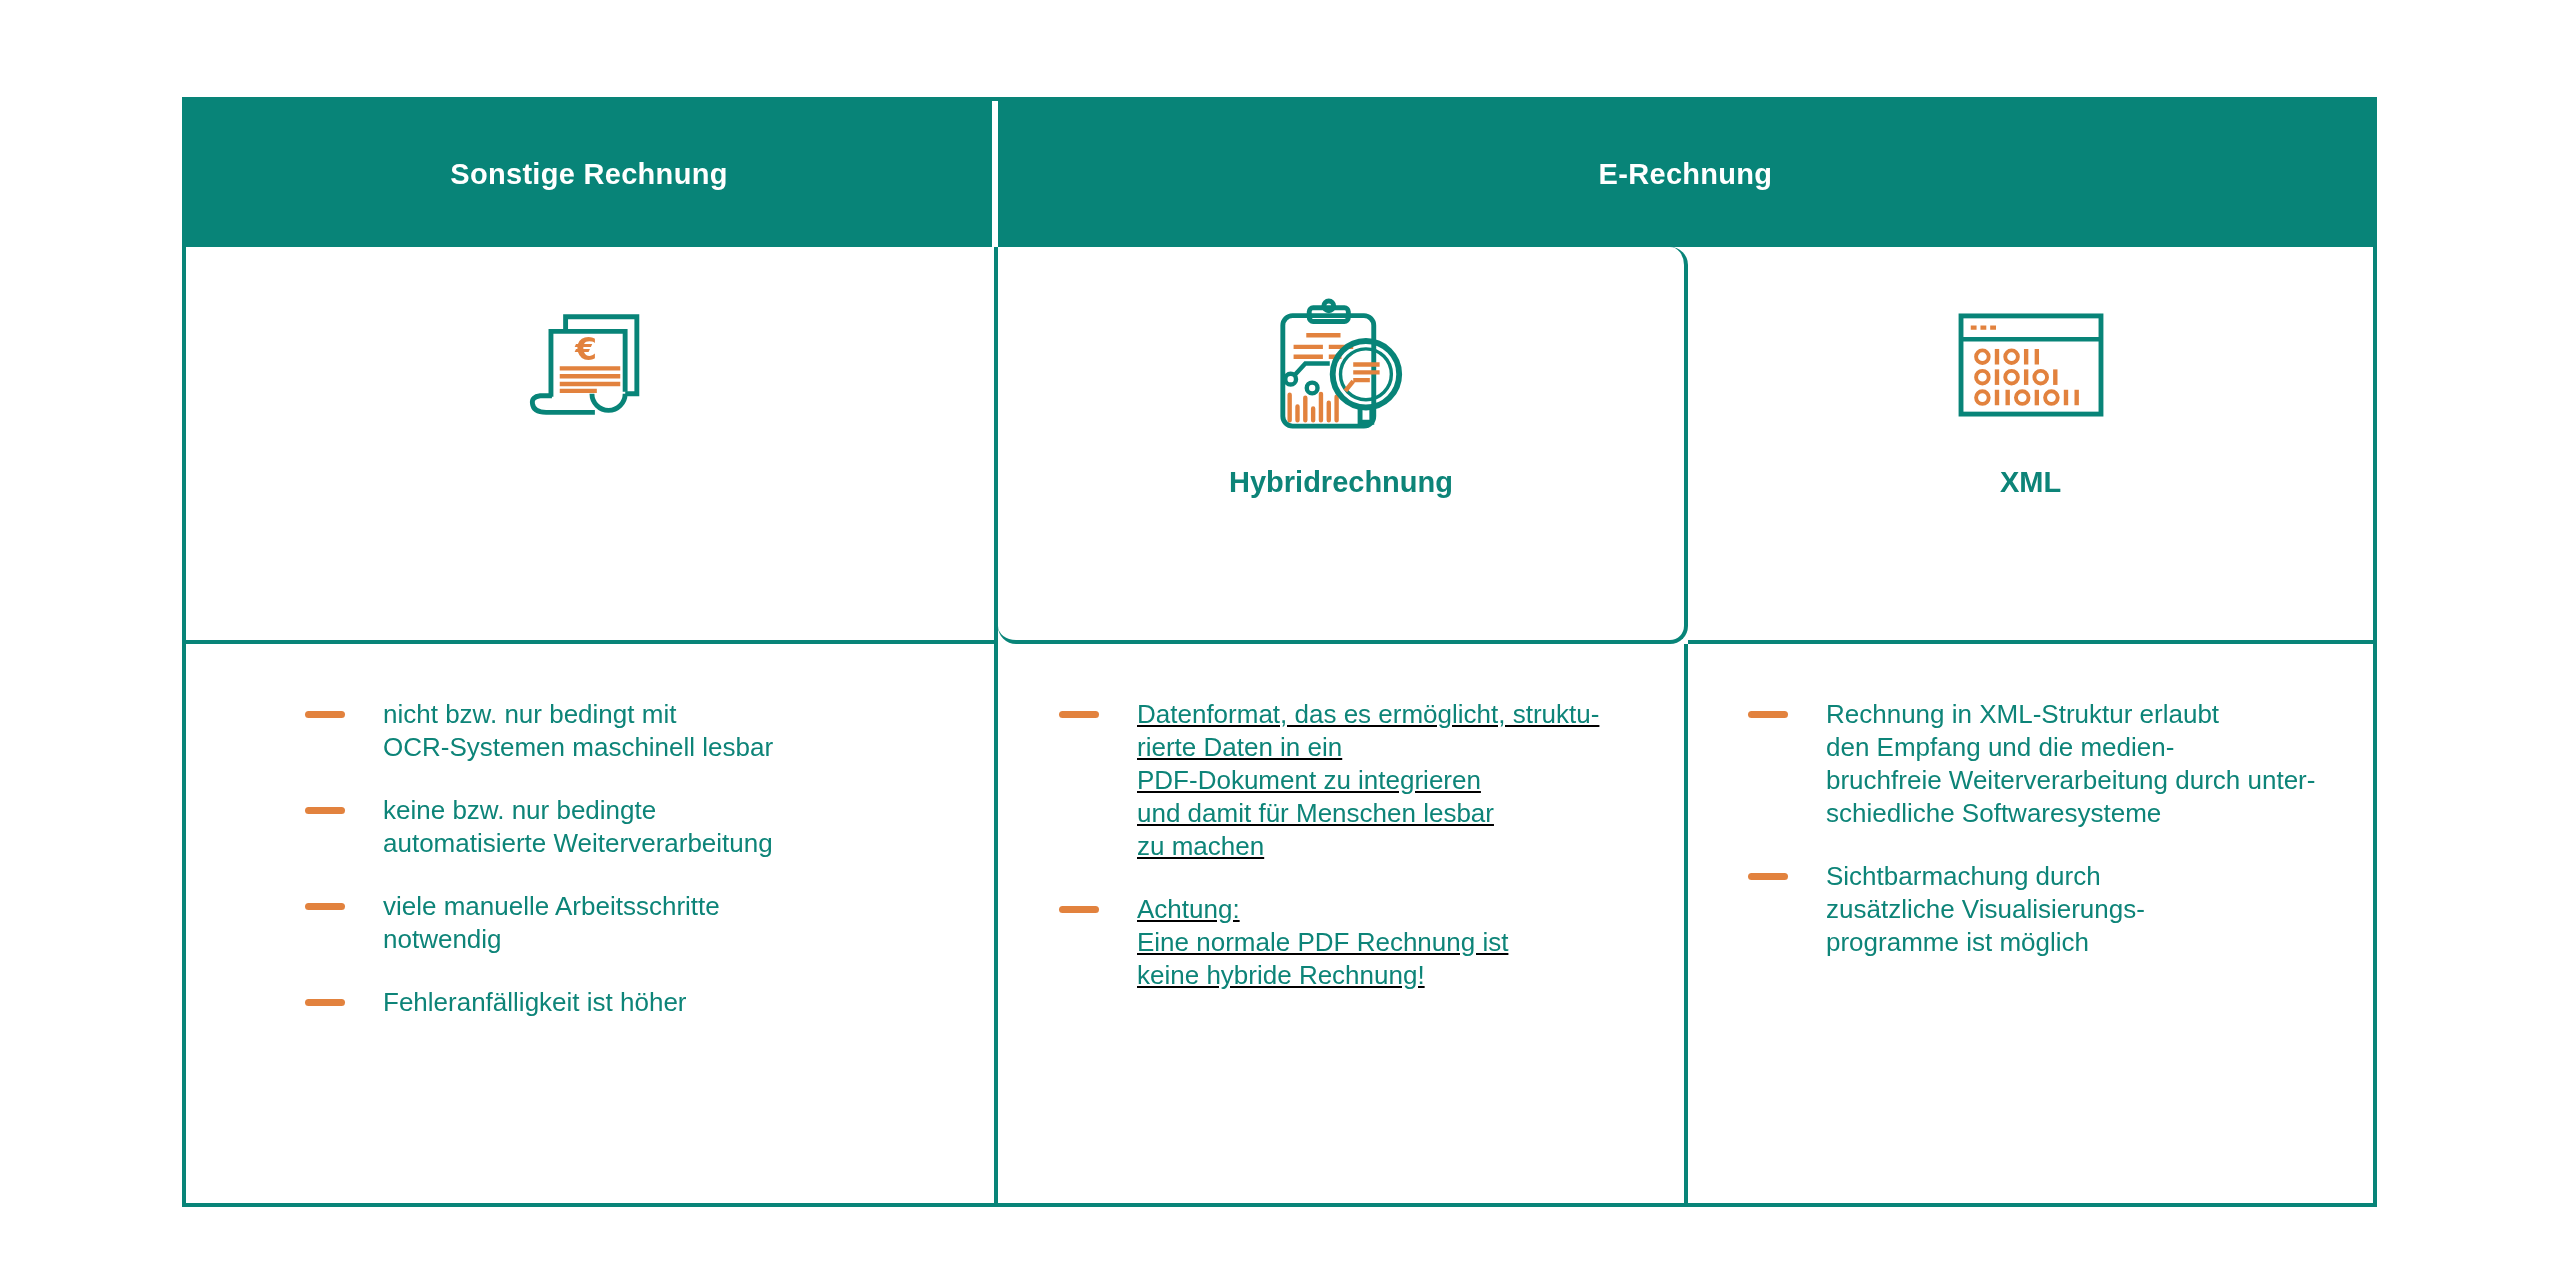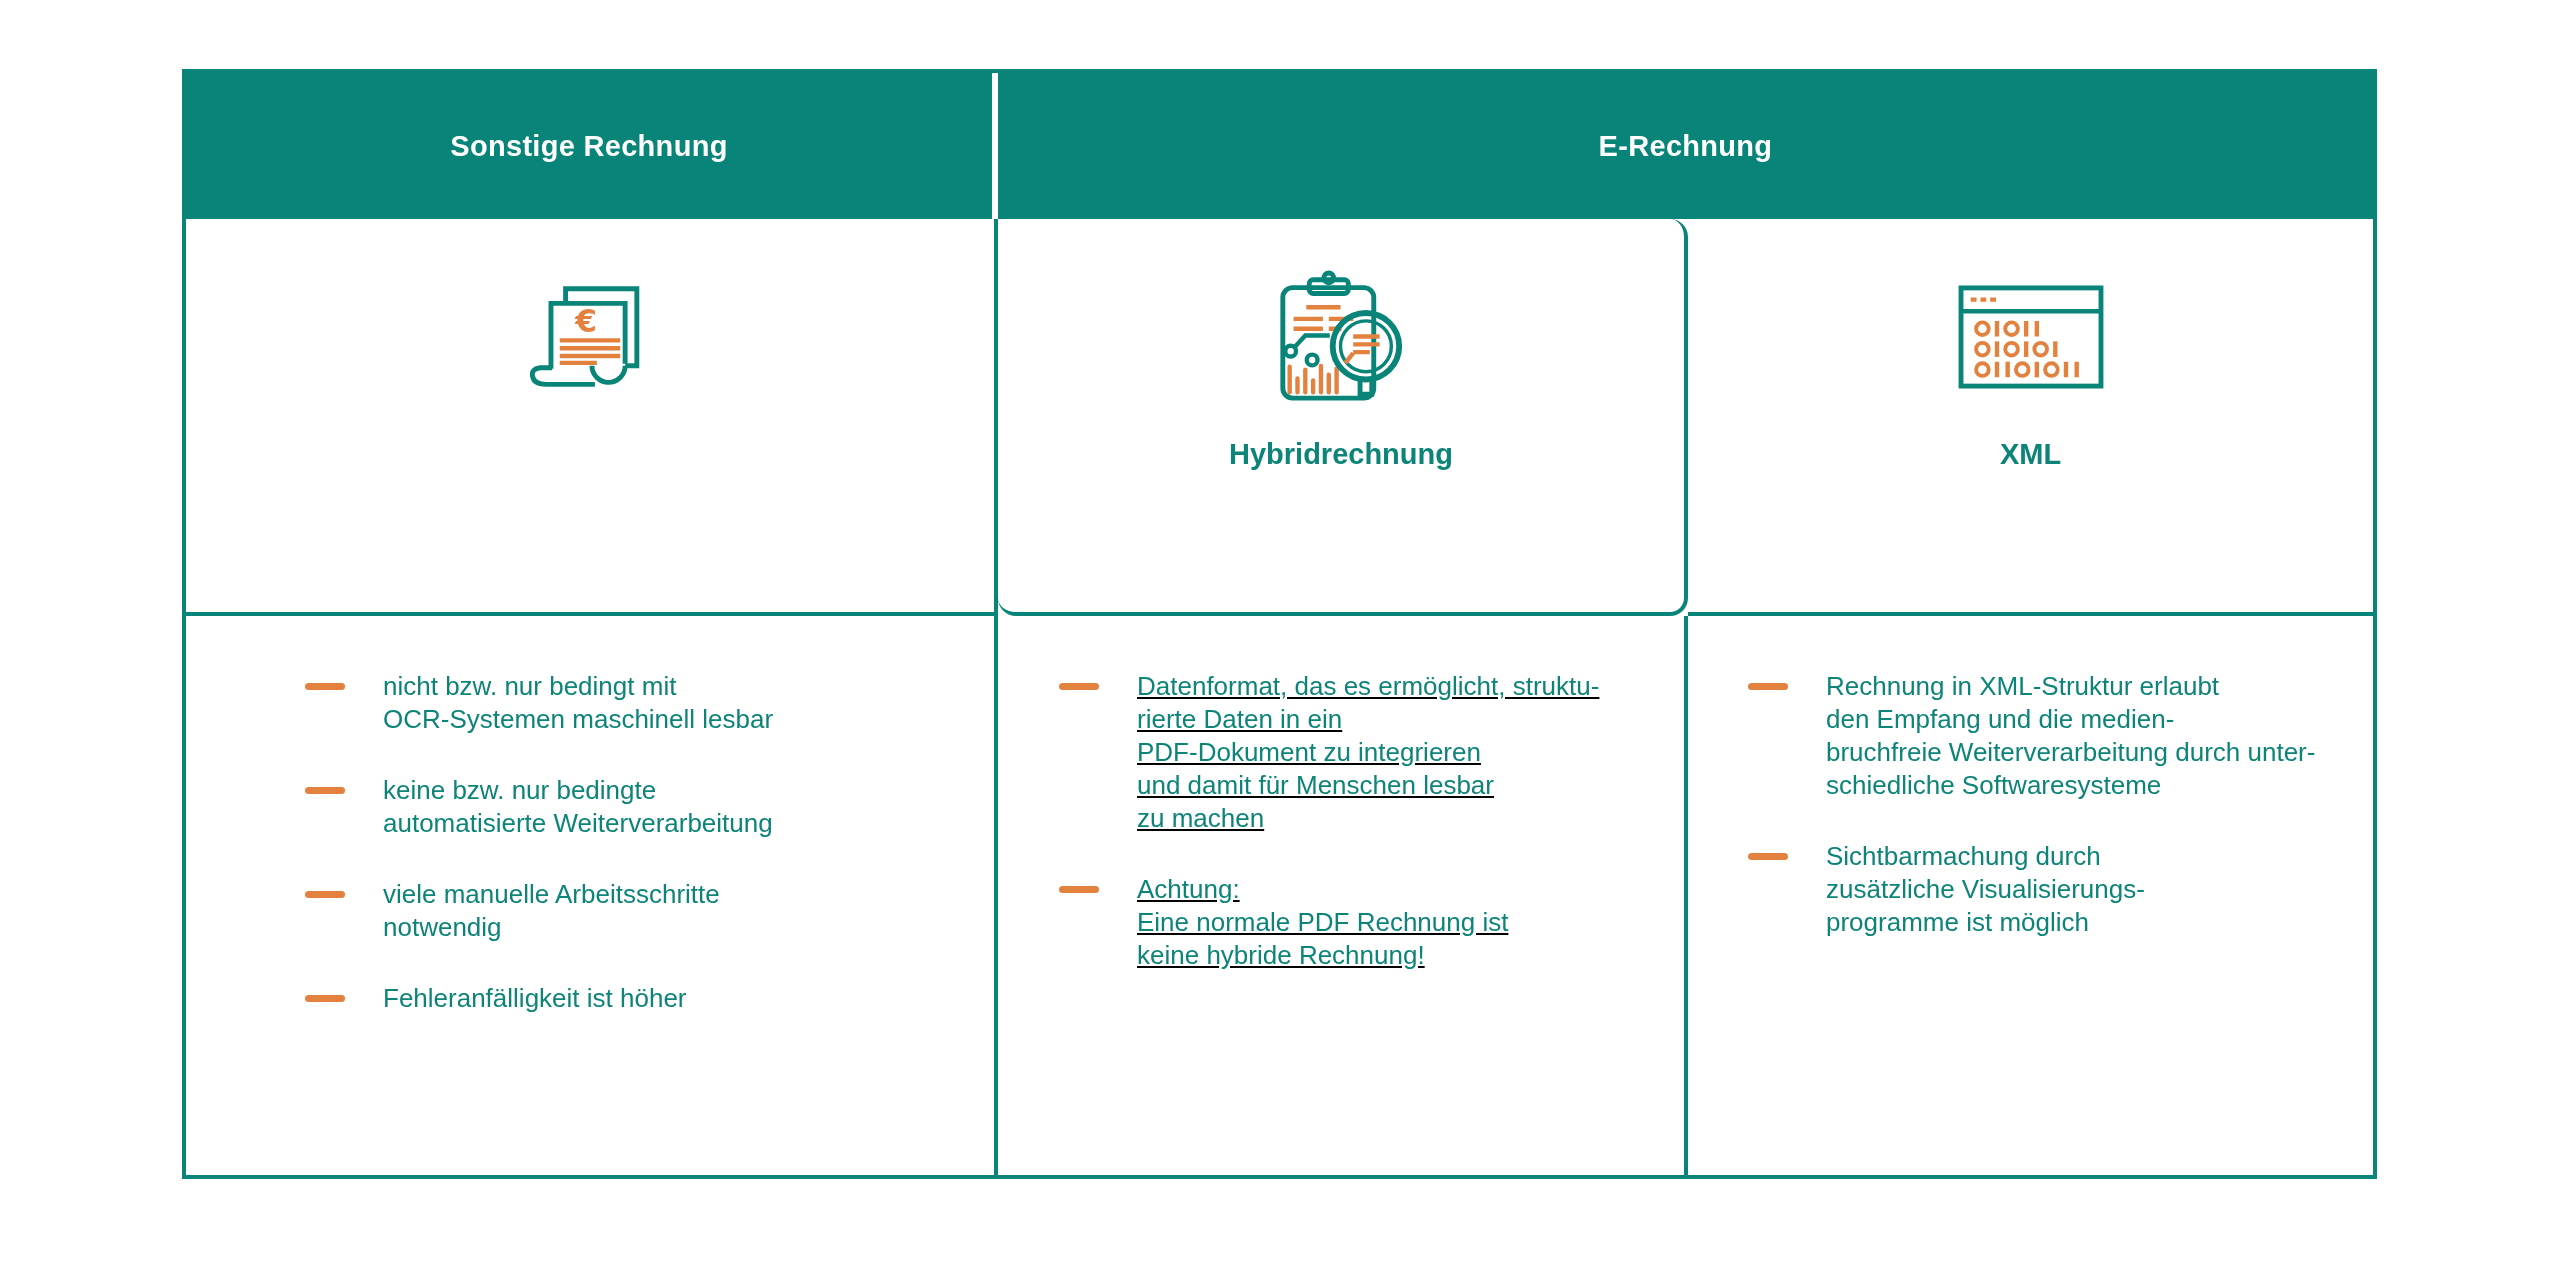--- a/index.html
+++ b/index.html
@@ -1,19 +1,19 @@
 <!DOCTYPE html>
 <html><head>
 <meta charset="utf-8">
 <style>
   html,body{margin:0;padding:0;background:#ffffff;}
   body{width:2560px;height:1280px;position:relative;font-family:"Liberation Sans",sans-serif;overflow:hidden;}
 
   .table{
-    position:absolute;left:182px;top:69px;width:2195px;height:1110px;
+    position:absolute;left:182px;top:97px;width:2195px;height:1110px;
     box-sizing:border-box;border:4px solid #088478;background:#ffffff;
     display:grid;
     grid-template-columns:812px 690px 1fr;
     grid-template-rows:146px 397px 1fr;
   }
   .cell{box-sizing:border-box;background:#ffffff;}
 
   
   .hdr{background:#088478;display:flex;align-items:center;justify-content:center;}
   .hdr-left{grid-column:1;grid-row:1;border-right:6px solid #ffffff;}
@@ -25,21 +25,21 @@
   .mid.c1{grid-column:1;border-right:4px solid #088478;}
   .mid.c2{grid-column:2;border-right:4px solid #088478;border-radius:18px;}
   .mid.c3{grid-column:3;}
   .icon-wrap{height:128px;display:flex;align-items:center;justify-content:center;}
   .caption{
     margin-top:36px;color:#0d8478;font-size:29px;font-weight:bold;
     line-height:34px;text-align:center;white-space:pre-line;
   }
 
   
-  .bot{grid-row:3;display:flex;flex-direction:column;gap:38px;padding-top:54px;}
+  .bot{grid-row:3;display:flex;flex-direction:column;gap:30px;padding-top:54px;}
   .bot.c1{grid-column:1;border-right:4px solid #088478;padding-left:119px;}
   .bot.c2{grid-column:2;border-right:4px solid #088478;padding-left:61px;text-decoration:underline;}
   .bot.c3{grid-column:3;padding-left:60px;}
   .bullet{display:flex;align-items:flex-start;}
   .dash{flex:none;width:40px;height:7px;border-radius:3.5px;background:#e2823e;margin-top:13px;margin-right:38px;}
   .bullet-text{color:#0d8478;font-size:26px;line-height:33px;white-space:pre-line;}
 
   svg .t{stroke:#088478;fill:none;}
   svg .o{stroke:#e2823e;fill:none;}
 </style>

